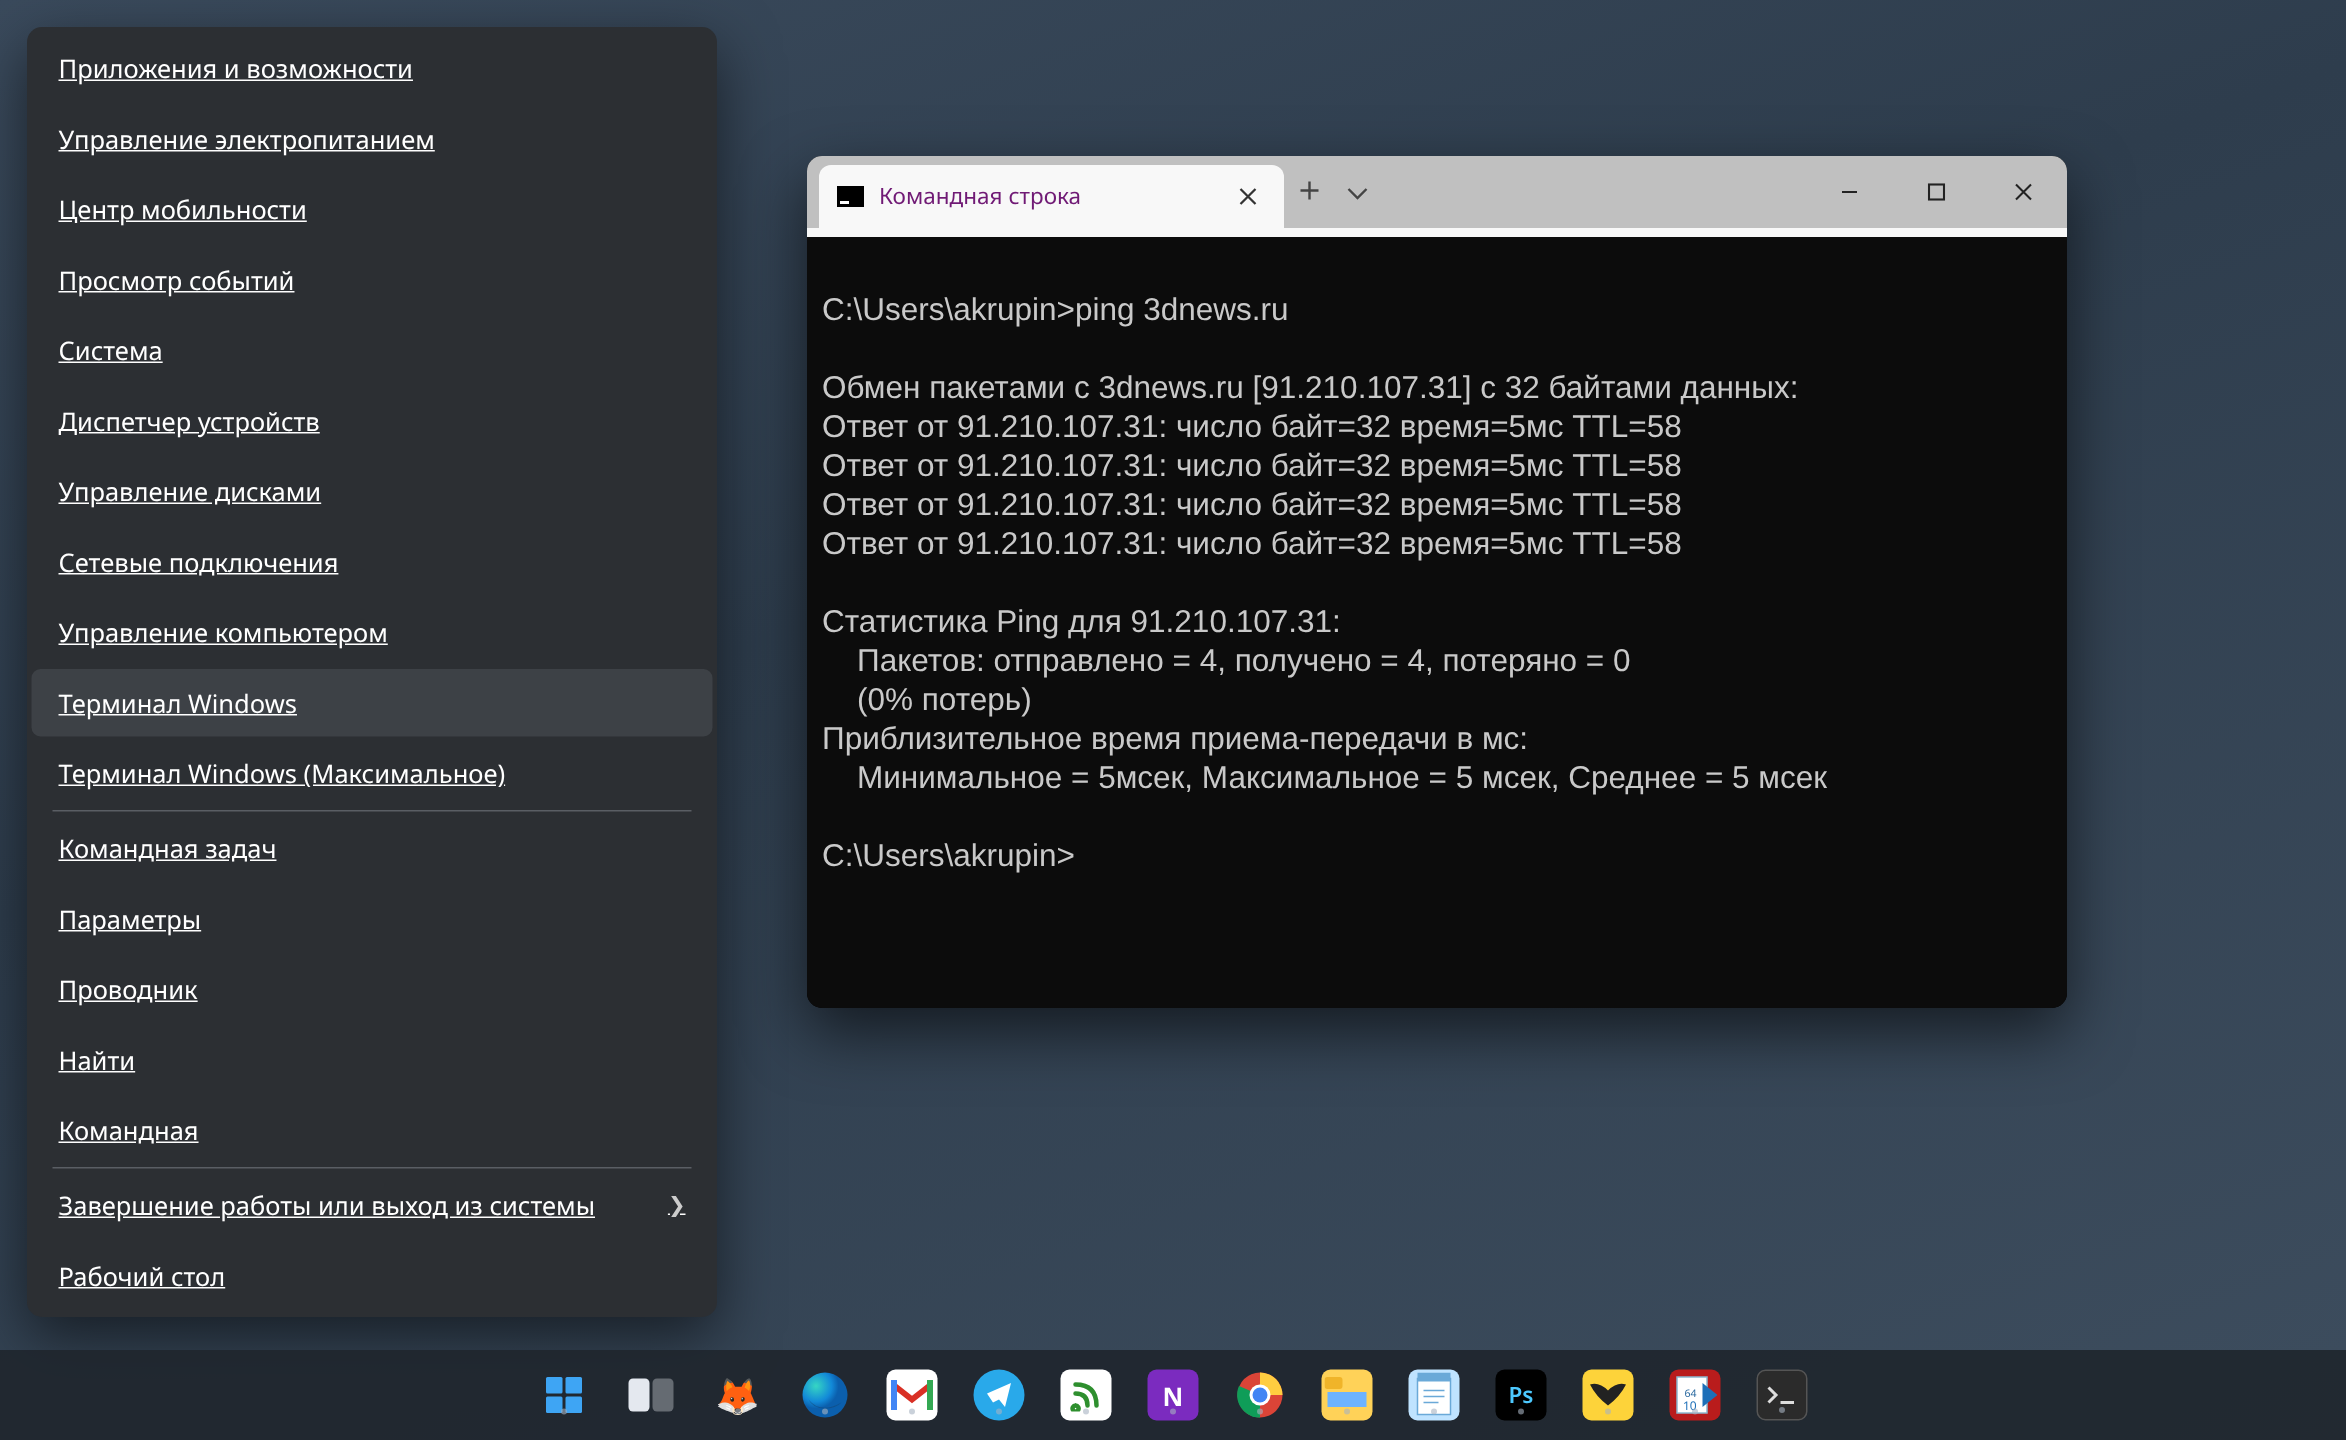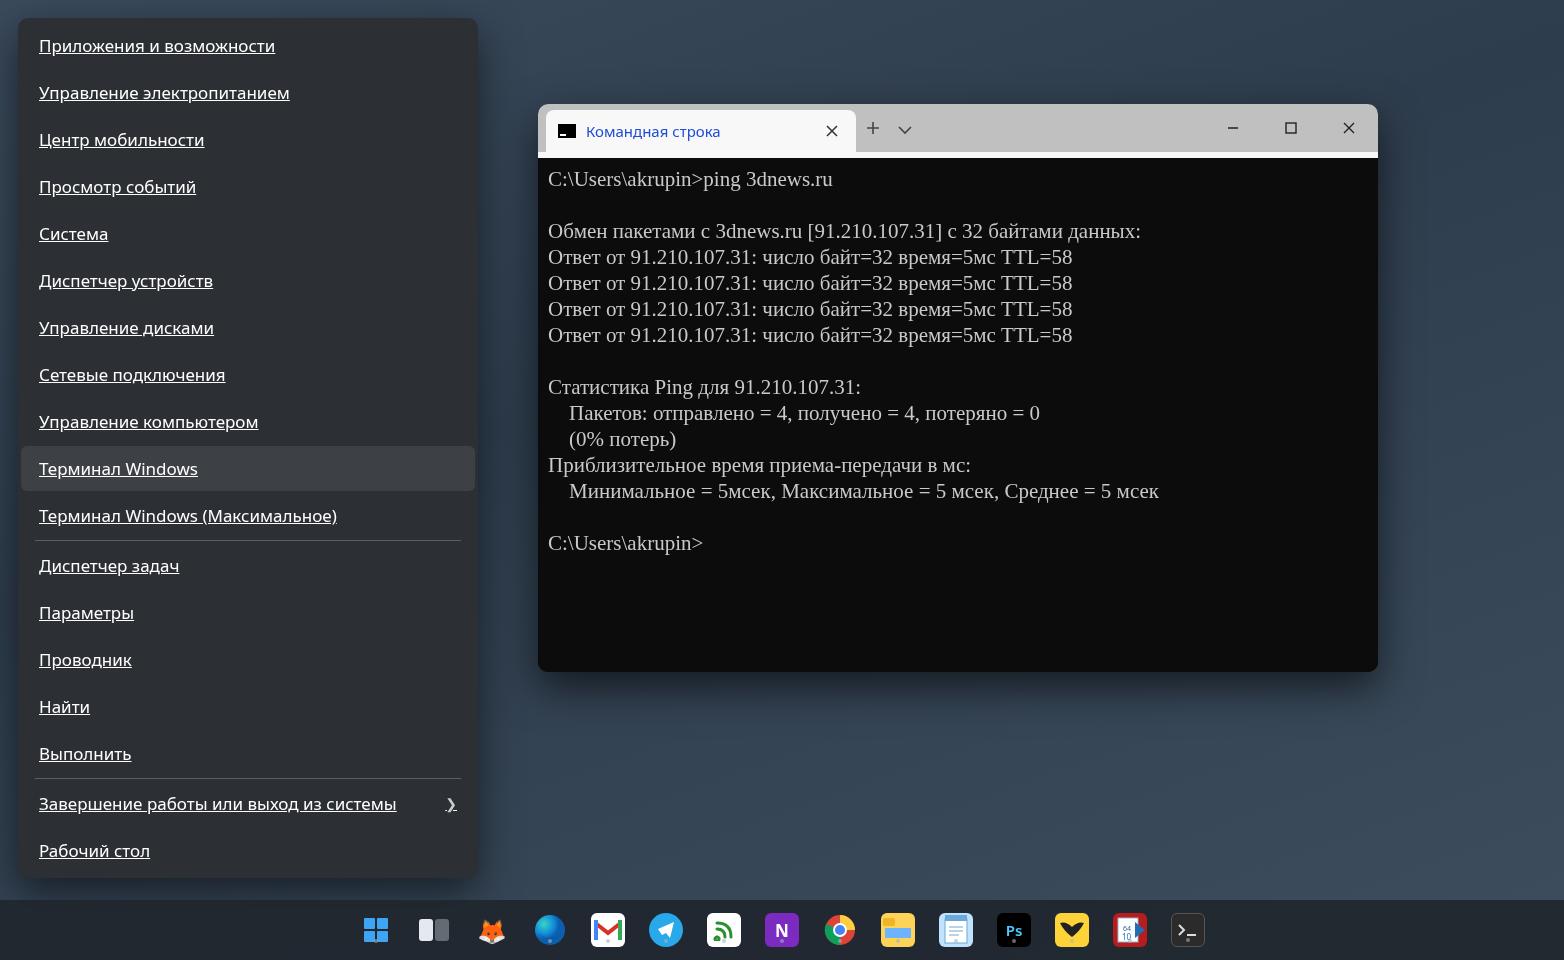--- a/index.html
+++ b/index.html
@@ -50,21 +50,21 @@
     display:flex; align-items:flex-end;
   }
   .tab {
     margin-left:8px; margin-top:6px;
     height:42px;
     background:#f8f8f8;
     border-top-left-radius:8px; border-top-right-radius:8px;
     display:flex; align-items:center;
     padding:0 14px 0 12px;
     gap:10px;
-    font-size:15px; color:#1d4ed8;
+    font-size:15px; color:#701a75;
     min-width:310px;
   }
   .tab-icon {
     width:18px; height:14px;
     background:#000;
     position:relative;
   }
   .tab-icon::after{
     content:""; position:absolute; left:2px; bottom:2px;
     width:6px; height:2px; background:#fff;
@@ -79,23 +79,23 @@
   .win-controls {
     margin-left:auto;
     display:flex; height:48px;
   }
   .win-btn { width:58px; display:flex; align-items:center; justify-content:center; color:#222; }
   .win-btn svg{display:block}
   .term-chrome-strip{height:6px;background:#f8f8f8}
   .term-body {
     flex:1;
     background:#0c0c0c;
-    padding:8px 10px 10px 10px;
+    padding:36px 10px 10px 10px;
     color:#c9c9c9;
-    font-family:Liberation Serif, serif;
+    font-family:Liberation Sans, sans-serif;
     font-size:21px;
     line-height:26px;
     white-space:pre-wrap;
     word-break:break-word;
   }
 
   
   .taskbar {
     position:absolute; left:0; bottom:0; width:100%; height:60px;
     background:rgba(32,38,46,.92);
@@ -172,33 +172,33 @@
       <div class="ctx-item hovered">
         <span>Терминал Windows</span>
       </div>
       <div class="ctx-item">
         <span>Терминал Windows (Максимальное)</span>
       </div>
     </div>
   <div class="ctx-sep"></div>
   <div id="ctx-sec2">
       <div class="ctx-item">
-        <span>Диспетчер задач</span>
+        <span>Командная задач</span>
       </div>
       <div class="ctx-item">
         <span>Параметры</span>
       </div>
       <div class="ctx-item">
         <span>Проводник</span>
       </div>
       <div class="ctx-item">
         <span>Найти</span>
       </div>
       <div class="ctx-item">
-        <span>Выполнить</span>
+        <span>Командная</span>
       </div>
     </div>
   <div class="ctx-sep"></div>
   <div id="ctx-sec3">
       <div class="ctx-item">
         <span>Завершение работы или выход из системы</span>
         <span class="chev">❯</span>
       </div>
       <div class="ctx-item">
         <span>Рабочий стол</span>

